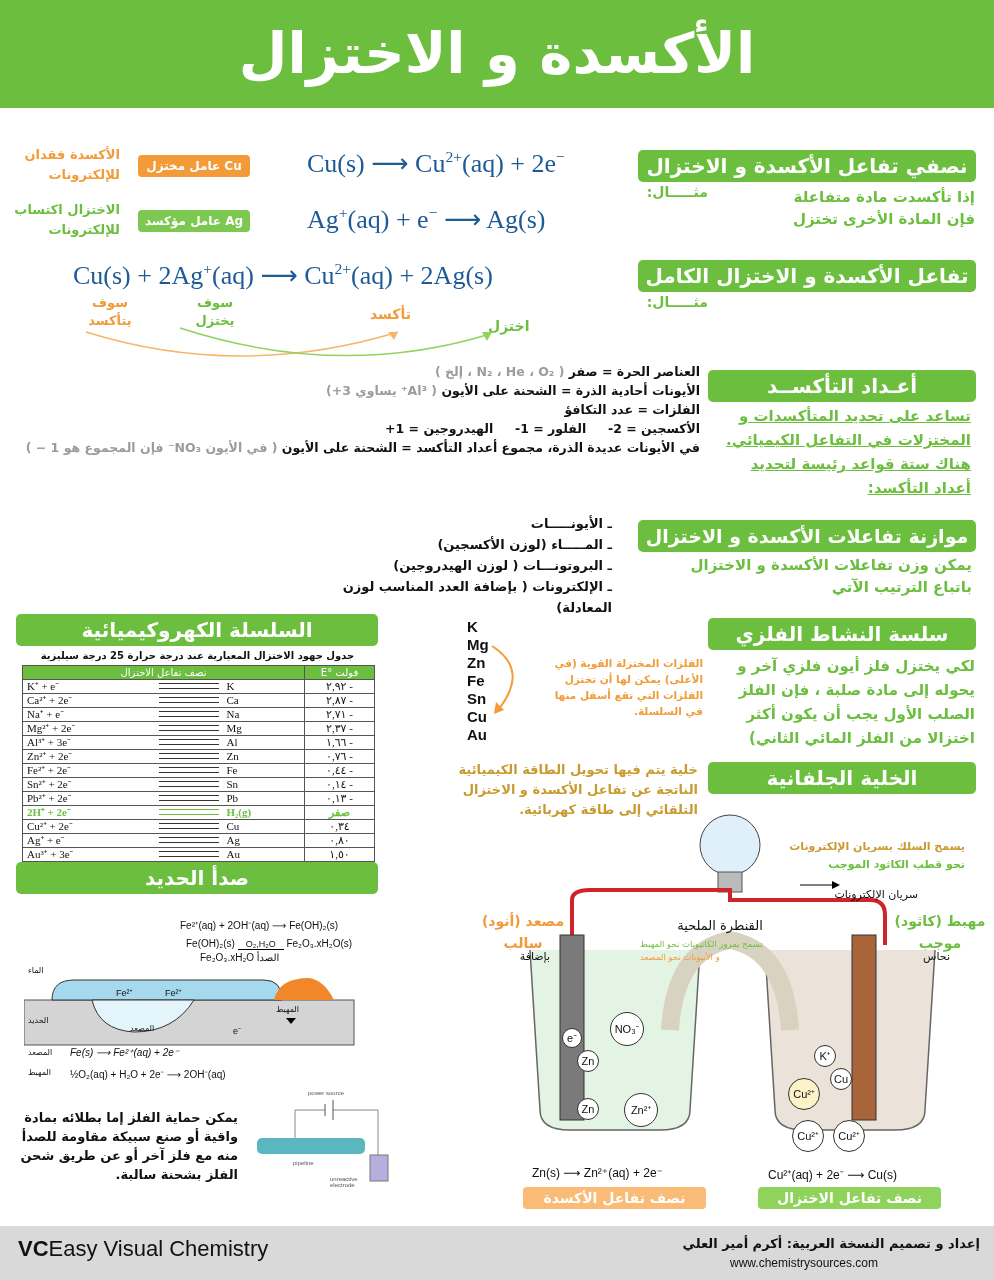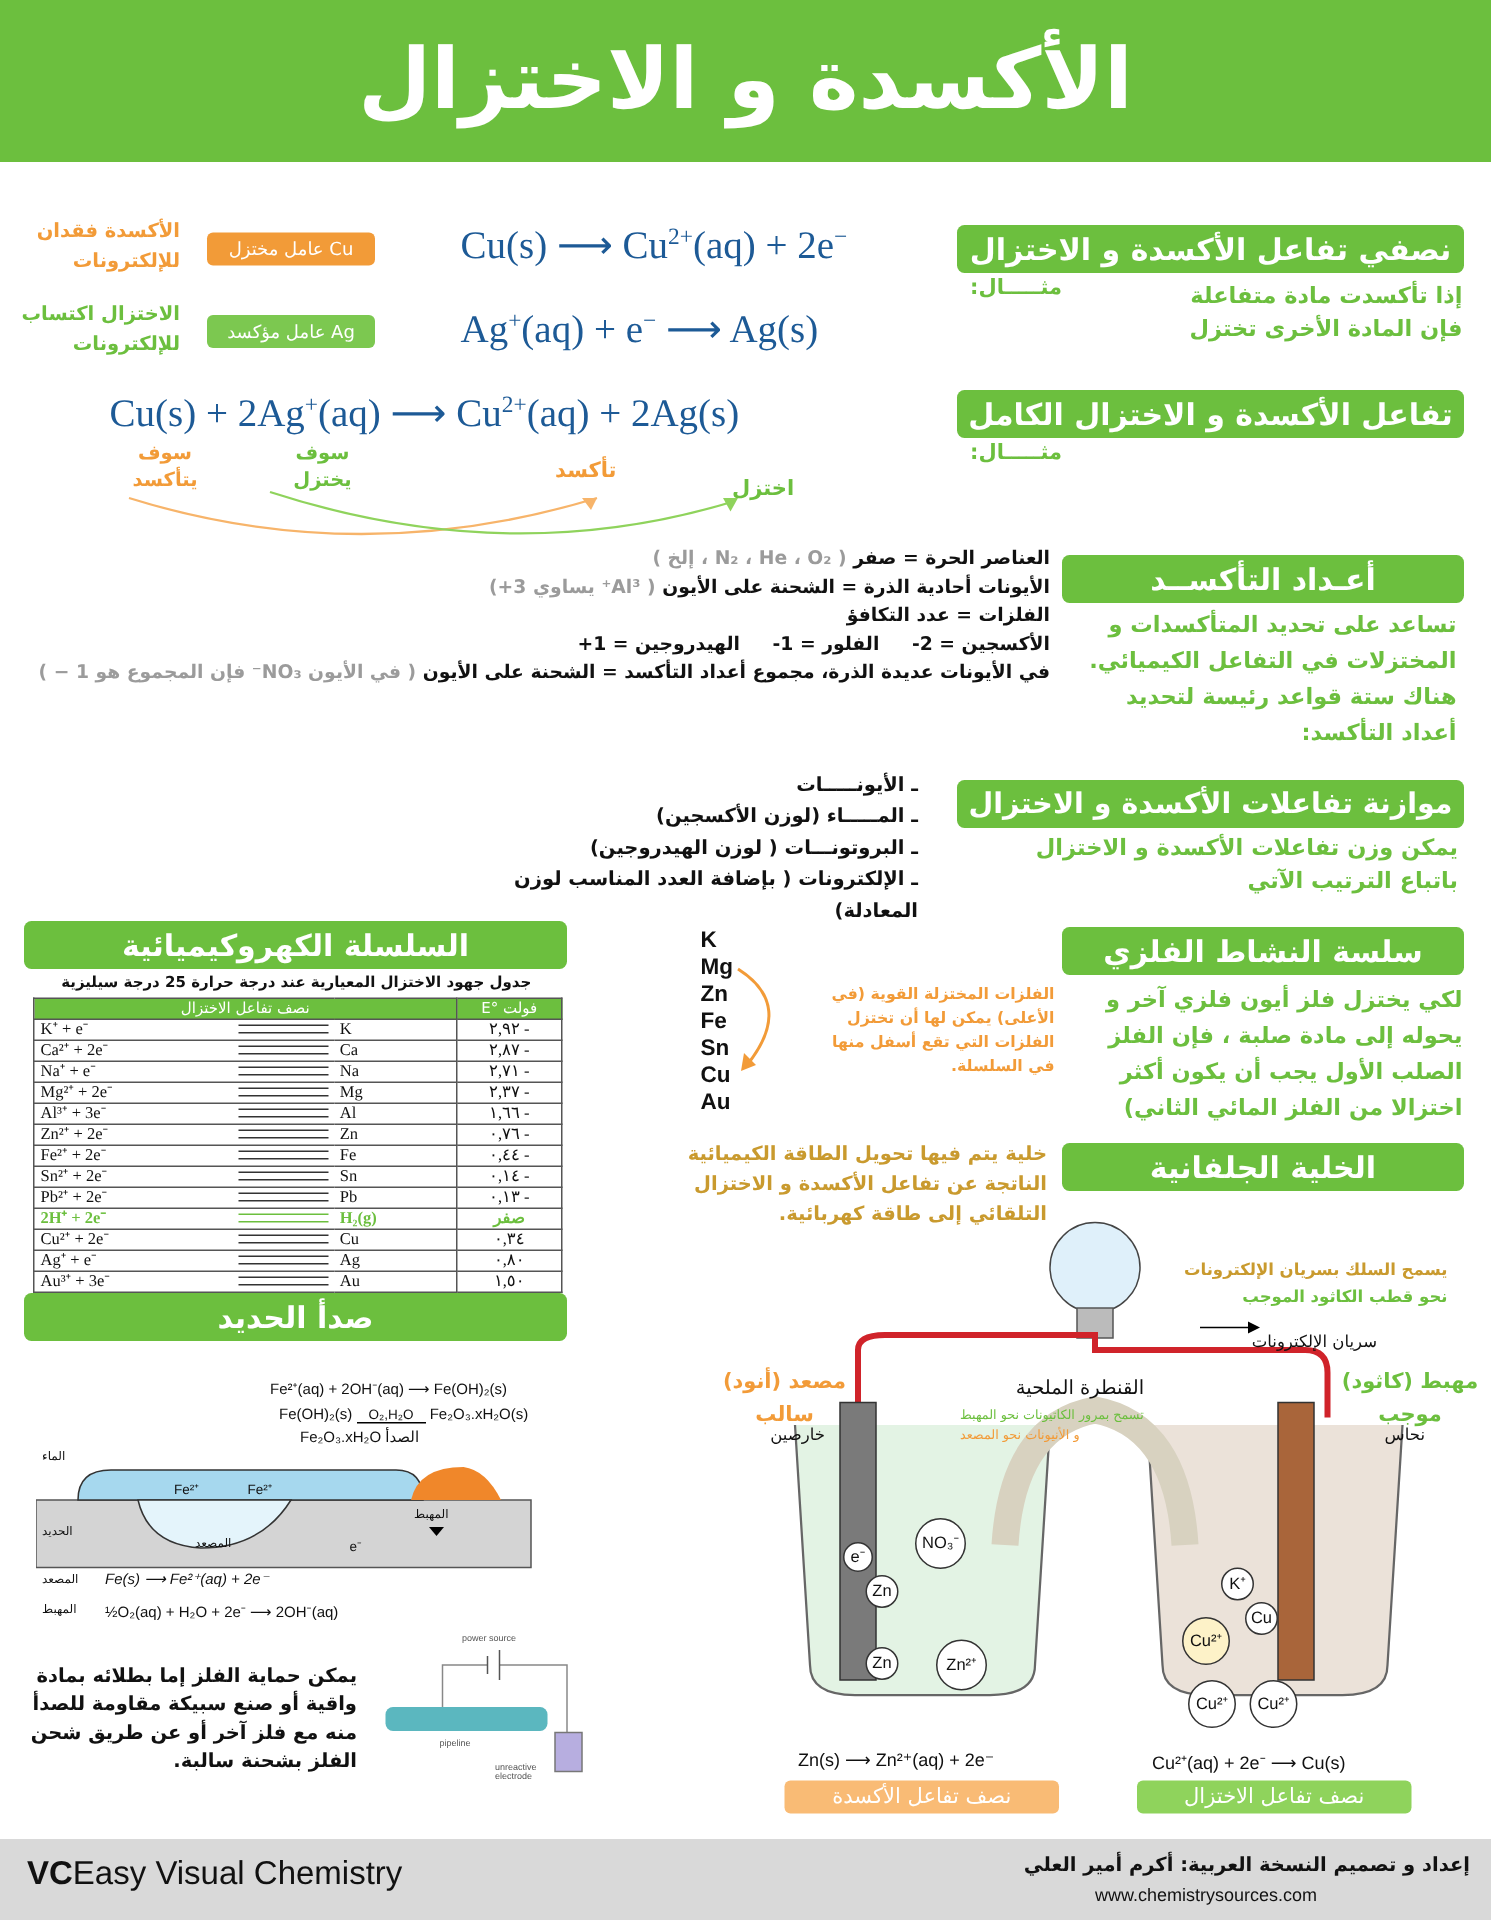--- a/index.html
+++ b/index.html
@@ -10,21 +10,21 @@
   .sans { font-family: "Liberation Sans", sans-serif; }
   .green { color: #6cbf3e; }
   .orange { color: #f29b38; }
   .gold { color: #c99a2e; }
   .gray { color: #9b9b9b; }
 
   #header { left: 0; top: 0; width: 994px; height: 108px; background: #6cbf3e; }
   #header-title { width: 100%; text-align: center; color: #fff; font-size: 56px; font-weight: bold; line-height: 108px; font-family: "DejaVu Sans", sans-serif; }
 
   .sec-head { background: #6cbf3e; color: #fff; border-radius: 5px; font-weight: bold; text-align: center; direction: rtl; }
-  .pill { border-radius: 4px; color: #fff; font-size: 12px; font-weight: normal; text-align: center; line-height: 22px; direction: rtl; }
+  .pill { border-radius: 4px; color: #fff; font-size: 12px; font-weight: bold; text-align: center; line-height: 22px; direction: rtl; }
 
   .eq { font-family: "Liberation Serif", serif; color: #1d5a96; white-space: nowrap; }
   .eq sup { font-size: 0.6em; }
 
   table.ep { border-collapse: collapse; width: 100%; font-family: "Liberation Serif", serif; font-size: 11px; }
   table.ep td { border: 1px solid #555; padding: 0 4px; height: 13.5px; line-height: 13px; }
   table.ep th { background: #6cbf3e; color: #fff; font-weight: normal; font-size: 10px; border: 1px solid #555; height: 14px; font-family: "DejaVu Sans", sans-serif; }
   .arrowpair { display: inline-block; width: 60px; height: 6px; border-top: 1px solid #333; border-bottom: 1px solid #333; vertical-align: middle; }
   .green-row td { color: #6cbf3e; font-weight: bold; }
 
@@ -81,21 +81,21 @@
 <div class="abs orange" style="left:370px;top:306px;font-size:14px;font-weight:bold;">تأكسد</div>
 <div class="abs green" style="left:488px;top:306px;font-size:14px;font-weight:bold;margin-top:12px;">اختزل</div>
 <svg class="abs" style="left:80px;top:320px;" width="440" height="40">
   <path d="M6 12 Q 160 60 318 12" fill="none" stroke="#f7b46a" stroke-width="1.5"></path>
   <polygon points="318,12 308,12 314,20" fill="#f7b46a"></polygon>
   <path d="M100 8 Q 260 60 410 14" fill="none" stroke="#8fd35c" stroke-width="1.5"></path>
   <polygon points="412,12 402,12 407,21" fill="#8fd35c"></polygon>
 </svg>
 
 <div class="abs sec-head" style="left:708px;top:370px;width:268px;height:32px;font-size:20px;line-height:32px;">أعـداد التأكســد</div>
-<div class="abs rtl green" style="left:716px;top:404px;width:255px;font-size:15px;font-weight:bold;line-height:24px;">تساعد على تحديد المتأكسدات و المختزلات في التفاعل الكيميائي. هناك ستة قواعد رئيسة لتحديد أعداد التأكسد:</div>
+<div class="abs rtl green" style="left:716px;top:404px;width:255px;font-size:15px;font-weight:bold;line-height:24px;text-decoration:underline;">تساعد على تحديد المتأكسدات و المختزلات في التفاعل الكيميائي. هناك ستة قواعد رئيسة لتحديد أعداد التأكسد:</div>
 <div class="abs rtl" style="left:230px;top:362px;width:470px;font-size:12.5px;font-weight:bold;line-height:19px;">
   <div><span>العناصر الحرة = صفر</span> <span class="gray">( N₂ ، He ، O₂ ، إلخ )</span></div>
   <div><span>الأيونات أحادية الذرة = الشحنة على الأيون</span> <span class="gray">( Al³⁺ يساوي 3+)</span></div>
   <div><span>الفلزات = عدد التكافؤ</span></div>
   <div style="white-space:pre;"><span>الأكسجين = 2-     الفلور = 1-     الهيدروجين = 1+</span></div>
   <div style="white-space:nowrap;"><span>في الأيونات عديدة الذرة، مجموع أعداد التأكسد = الشحنة على الأيون</span> <span class="gray">( في الأيون NO₃⁻ فإن المجموع هو 1 − )</span></div>
 </div>
 
 <div class="abs sec-head" style="left:638px;top:520px;width:338px;height:32px;font-size:19px;line-height:32px;">موازنة تفاعلات الأكسدة و الاختزال</div>
 <div class="abs rtl green" style="left:660px;top:554px;width:312px;font-size:15px;font-weight:bold;line-height:22px;">يمكن وزن تفاعلات الأكسدة و الاختزال باتباع الترتيب الآتي</div>
@@ -238,21 +238,21 @@
 
 <div class="abs rtl" style="left:755px;top:838px;width:210px;font-size:11px;font-weight:bold;line-height:18px;">
   <div class="gold">يسمح السلك بسريان الإلكترونات</div>
   <div class="green">نحو قطب الكاثود الموجب</div>
 </div>
 <div class="abs rtl" style="left:818px;top:888px;width:100px;font-size:11px;">سريان الإلكترونات</div>
 <div class="abs rtl orange" style="left:478px;top:910px;width:90px;font-size:14px;font-weight:bold;text-align:center;line-height:22px;">
   <div>مصعد (أنود)</div>
   <div>سالب</div>
 </div>
-<div class="abs rtl" style="left:490px;top:950px;width:60px;font-size:11px;">خارصين</div>
+<div class="abs rtl" style="left:490px;top:950px;width:60px;font-size:11px;">بإضافة</div>
 <div class="abs rtl green" style="left:890px;top:910px;width:100px;font-size:14px;font-weight:bold;text-align:center;line-height:22px;">
   <div>مهبط (كاثود)</div>
   <div>موجب</div>
 </div>
 <div class="abs rtl" style="left:890px;top:950px;width:60px;font-size:11px;">نحاس</div>
 <div class="abs rtl" style="left:640px;top:918px;width:160px;text-align:center;font-size:13px;">القنطرة الملحية</div>
 <div class="abs rtl" style="left:640px;top:938px;width:160px;text-align:left;font-size:8.5px;line-height:13px;">
   <div class="green">تسمح بمرور الكاتيونات نحو المهبط</div>
   <div class="orange">و الأنيونات نحو المصعد</div>
 </div>

